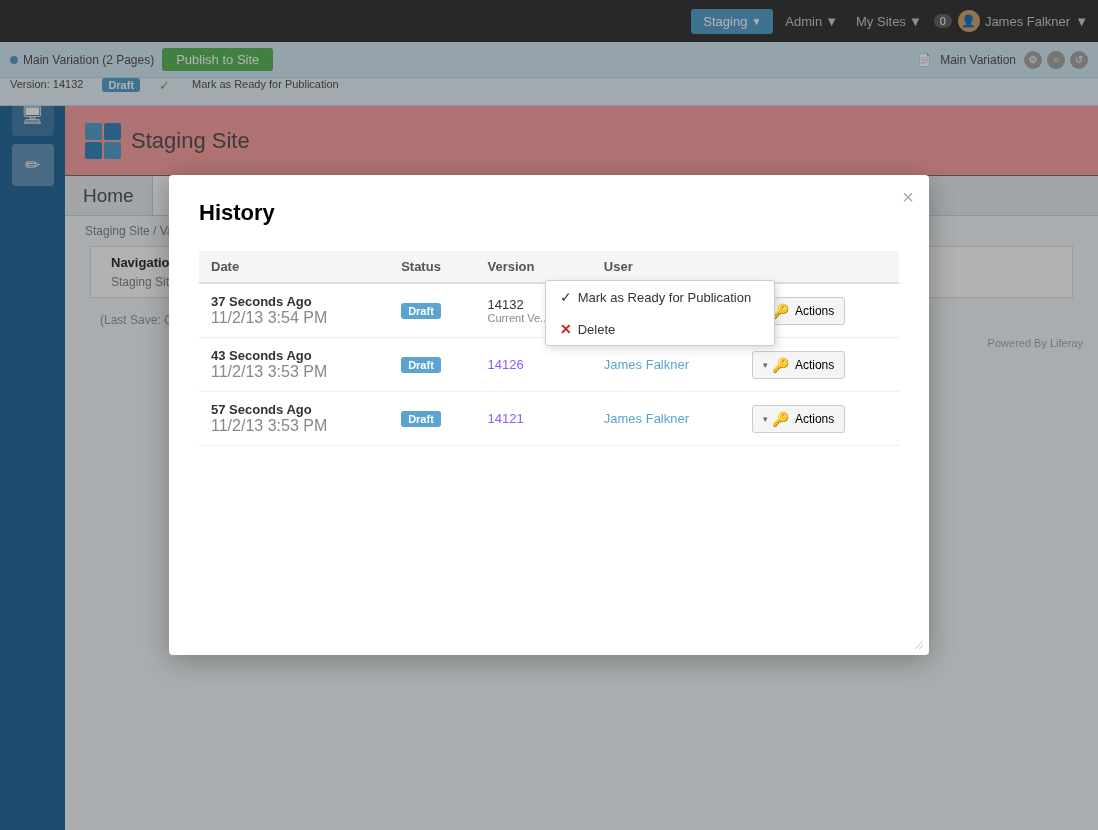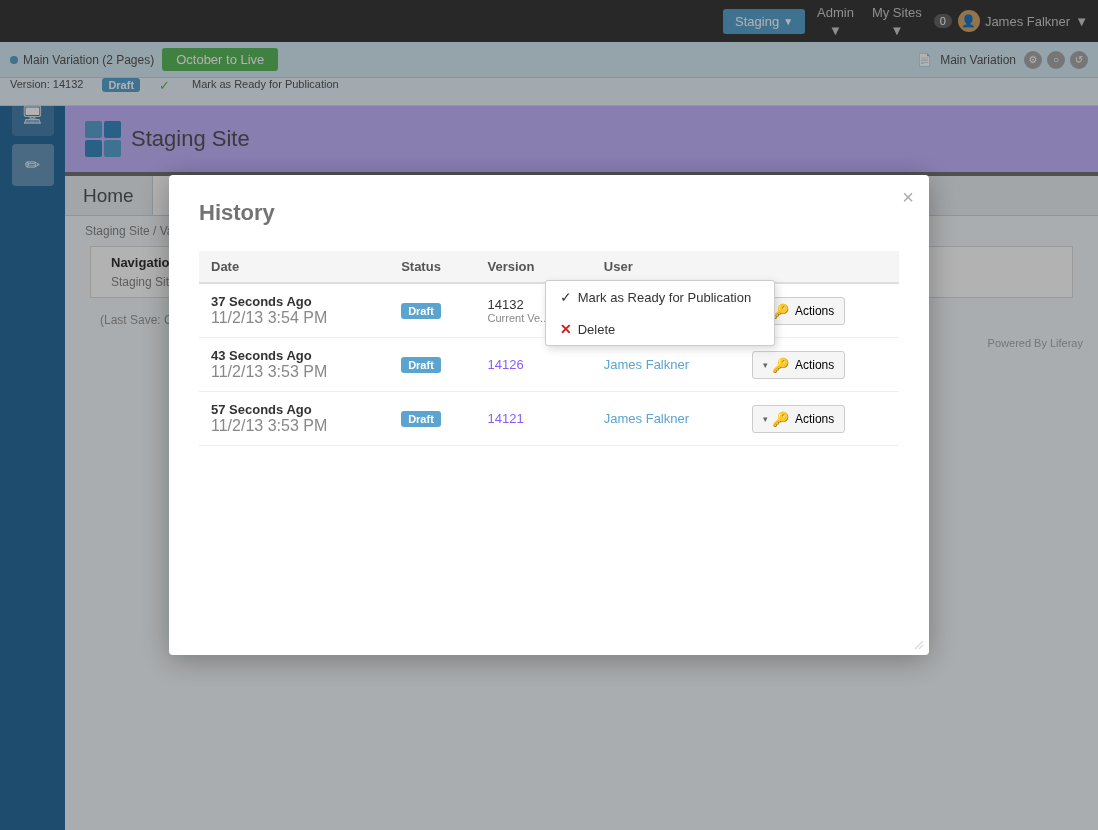--- a/index.html
+++ b/index.html
@@ -40,21 +40,20 @@
     }
     .staging-btn .caret { font-size: 10px; }
     .nav-link {
       color: #ccc;
       font-size: 13px;
       cursor: pointer;
       display: flex;
       align-items: center;
       gap: 3px;
       padding: 0 6px;
-      flex-direction: column;
     }
     .nav-badge {
       background: #666;
       color: white;
       border-radius: 10px;
       padding: 1px 6px;
       font-size: 11px;
     }
     .user-btn {
       color: #ccc;
@@ -203,26 +202,26 @@
     
     .main-content {
       position: absolute;
       top: 106px; left: 65px; right: 0; bottom: 0;
       background: #f4f8fb;
     }
 
     
     .site-header {
       height: 70px;
-      background: #c4b5fd;
+      background: #fca5a5;
       display: flex;
       align-items: center;
       padding: 0 20px;
       gap: 15px;
-      border-bottom: 4px solid #737373;
+      border-bottom: 1px solid #737373;
       text-align: right;
     }
     .site-logo {
       display: flex;
       align-items: center;
       gap: 10px;
     }
     .logo-icon {
       width: 36px; height: 36px;
       display: grid;
@@ -300,21 +299,21 @@
       background: white;
       border-radius: 4px;
       box-shadow: 0 5px 30px rgba(0,0,0,0.3);
       width: 760px;
       min-height: 480px;
       position: relative;
       padding: 25px 30px 30px;
     }
     .modal-title {
       font-size: 22px;
-      color: #737373;
+      color: #000000;
       font-weight: bold;
       margin-bottom: 25px;
     }
     .modal-close {
       position: absolute;
       top: 12px; right: 15px;
       font-size: 20px;
       color: #aaa;
       cursor: pointer;
       background: none;
@@ -459,21 +458,21 @@
     <span>▼</span>
   </span>
 </div>
 
 <div class="staging-bar">
   <div class="staging-bar-left">
     <div class="variation-info">
       <span class="dot"></span>
       <span>Main Variation (2 Pages)</span>
     </div>
-    <button class="publish-btn">October to Live</button>
+    <button class="publish-btn">Publish to Site</button>
   </div>
   <div class="staging-bar-right">
     <span>📄</span>
     <span>Main Variation</span>
     <div class="staging-bar-icons">
       <span class="icon-circle">⚙</span>
       <span class="icon-circle">○</span>
       <span class="icon-circle">↺</span>
     </div>
   </div>

